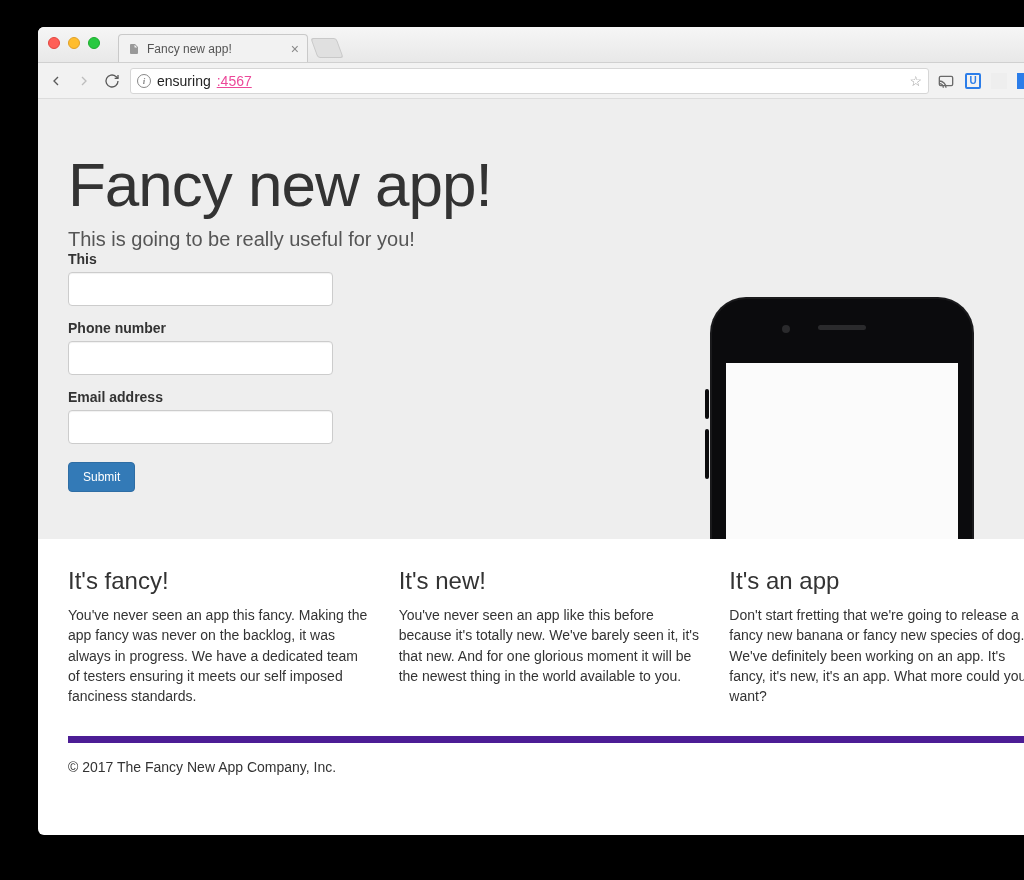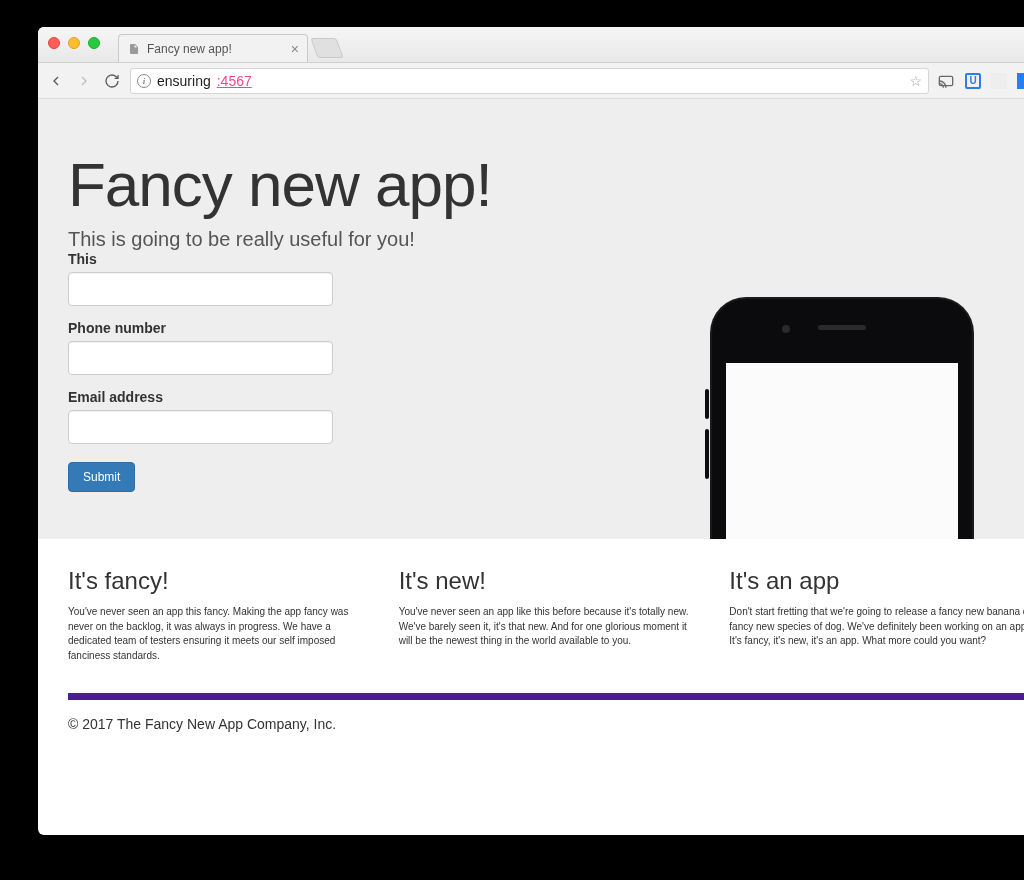--- a/index.html
+++ b/index.html
@@ -177,21 +177,21 @@
   .phone .screen{position:absolute;top:64px;left:14px;right:14px;bottom:0;background:#fbfbfb;}
   
   .features{
     background:#fff;
     padding: 28px 30px 20px 30px;
     display:flex;
     gap:28px;
   }
   .feat{flex:1;}
   .feat h3{font-size:24px;font-weight:500;color:#333;margin-bottom:10px;}
-  .feat p{font-size:10px;color:#333;line-height:1.45;}
+  .feat p{font-size:14px;color:#333;line-height:1.45;}
   .footer{
     border-top:7px solid #4c1d95;
     margin: 10px 30px 0 30px;
     padding:16px 0 18px 0;
     font-size:14px;color:#333;
   }
 </style>
 </head>
 <body>
 

